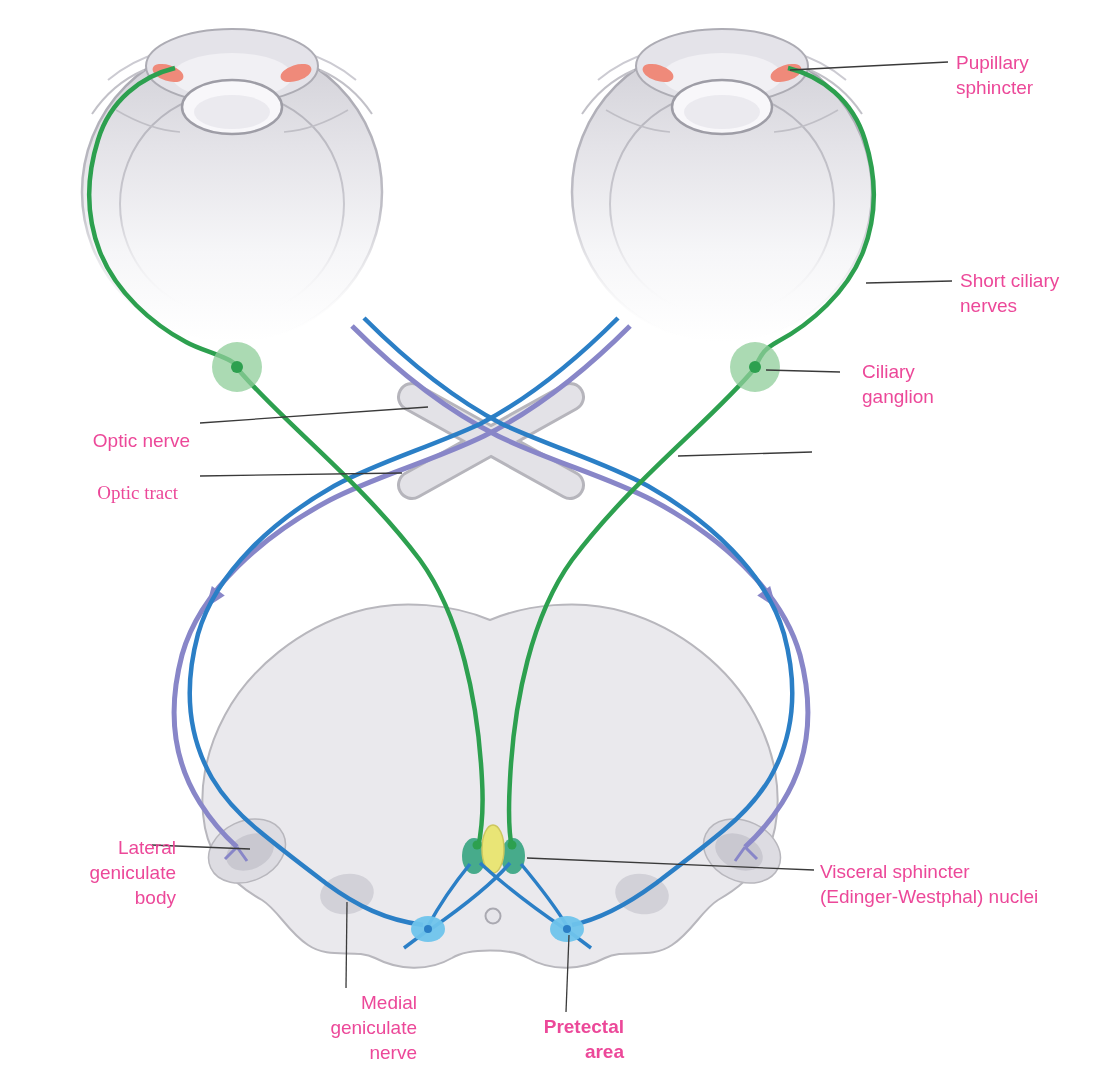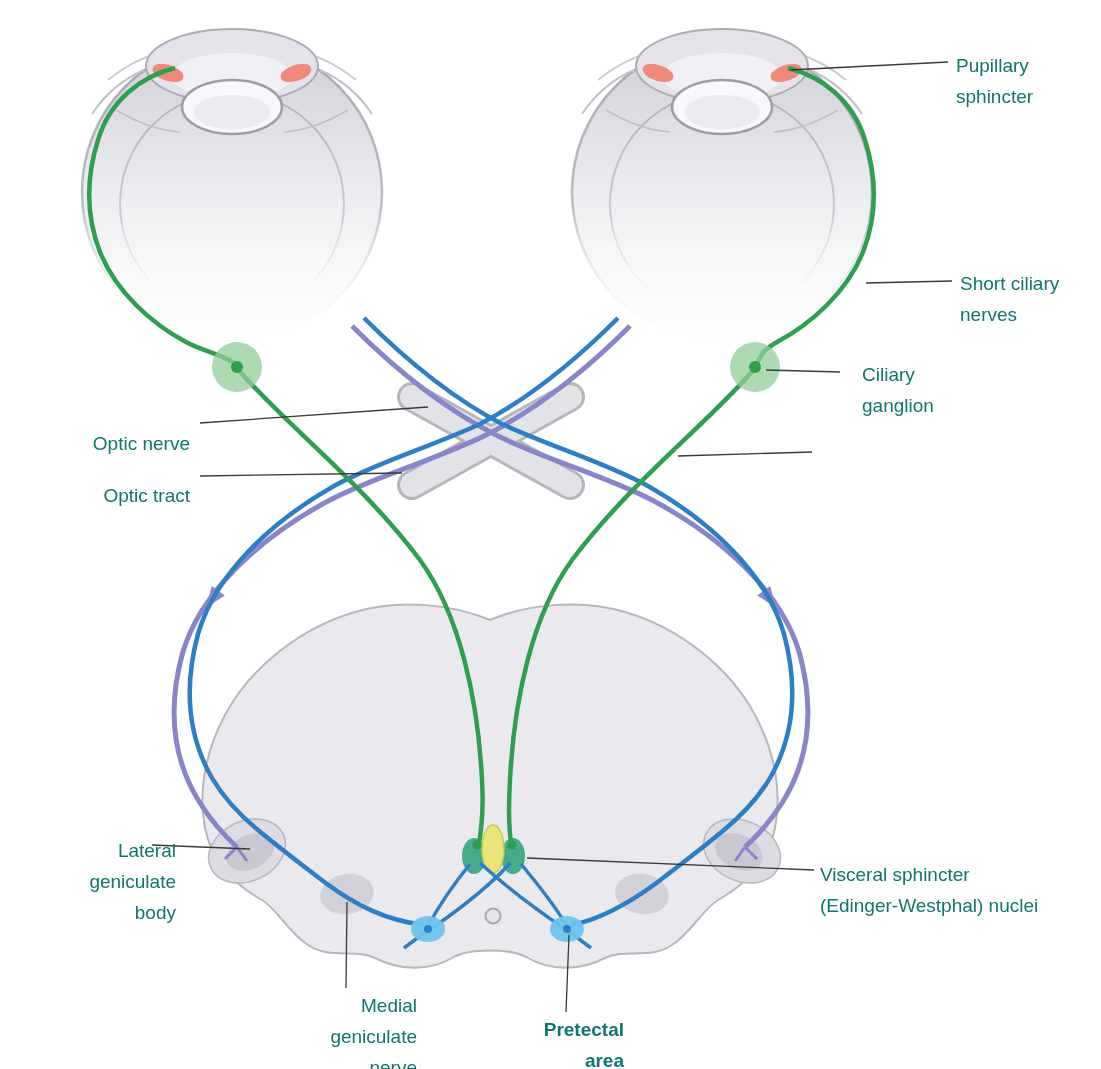--- a/index.html
+++ b/index.html
@@ -12,21 +12,21 @@
     --ew-nucleus-teal:#35a47f;
     --brain-gray:#eae9ed;
   }
   html,body{margin:0;padding:0;background:#fff;}
   .canvas{
     position:relative;width:1101px;height:1069px;background:#fff;overflow:hidden;
     font-family:"Liberation Sans", sans-serif;
   }
   .artwork{position:absolute;left:0;top:0;width:1101px;height:1069px;}
   .label{
-    position:absolute;font-size:19px;line-height:31px;color:#0f766e;
+    position:absolute;font-size:19px;line-height:25px;color:#ec4899;
     white-space:pre-line;
   }
   .t-right{text-align:right;margin-top:16px;}
   .t-center{text-align:right;}
 </style>
 </head>
 <body>
 
 <div class="canvas">
 
@@ -170,21 +170,21 @@
 
   <div class="label" style="left:960px;top:268px;width:135px;">Short ciliary
 nerves</div>
 
   <div class="label" style="left:862px;top:359px;width:130px;">Ciliary
 ganglion</div>
 
 
   <div class="label t-right" style="left:38px;top:412px;width:152px;">Optic nerve</div>
 
-  <div class="label t-right" style="left:38px;top:464px;width:152px;">Optic tract</div>
+  <div class="label t-right" style="left:26px;top:464px;width:152px;font-family:Liberation Serif, serif;">Optic tract</div>
 
   <div class="label t-center" style="left:46px;top:835px;width:130px;">Lateral
 geniculate
 body</div>
 
   <div class="label" style="left:820px;top:859px;width:260px;">Visceral sphincter
 (Edinger-Westphal) nuclei</div>
 
   <div class="label t-center" style="left:277px;top:990px;width:140px;">Medial
 geniculate

